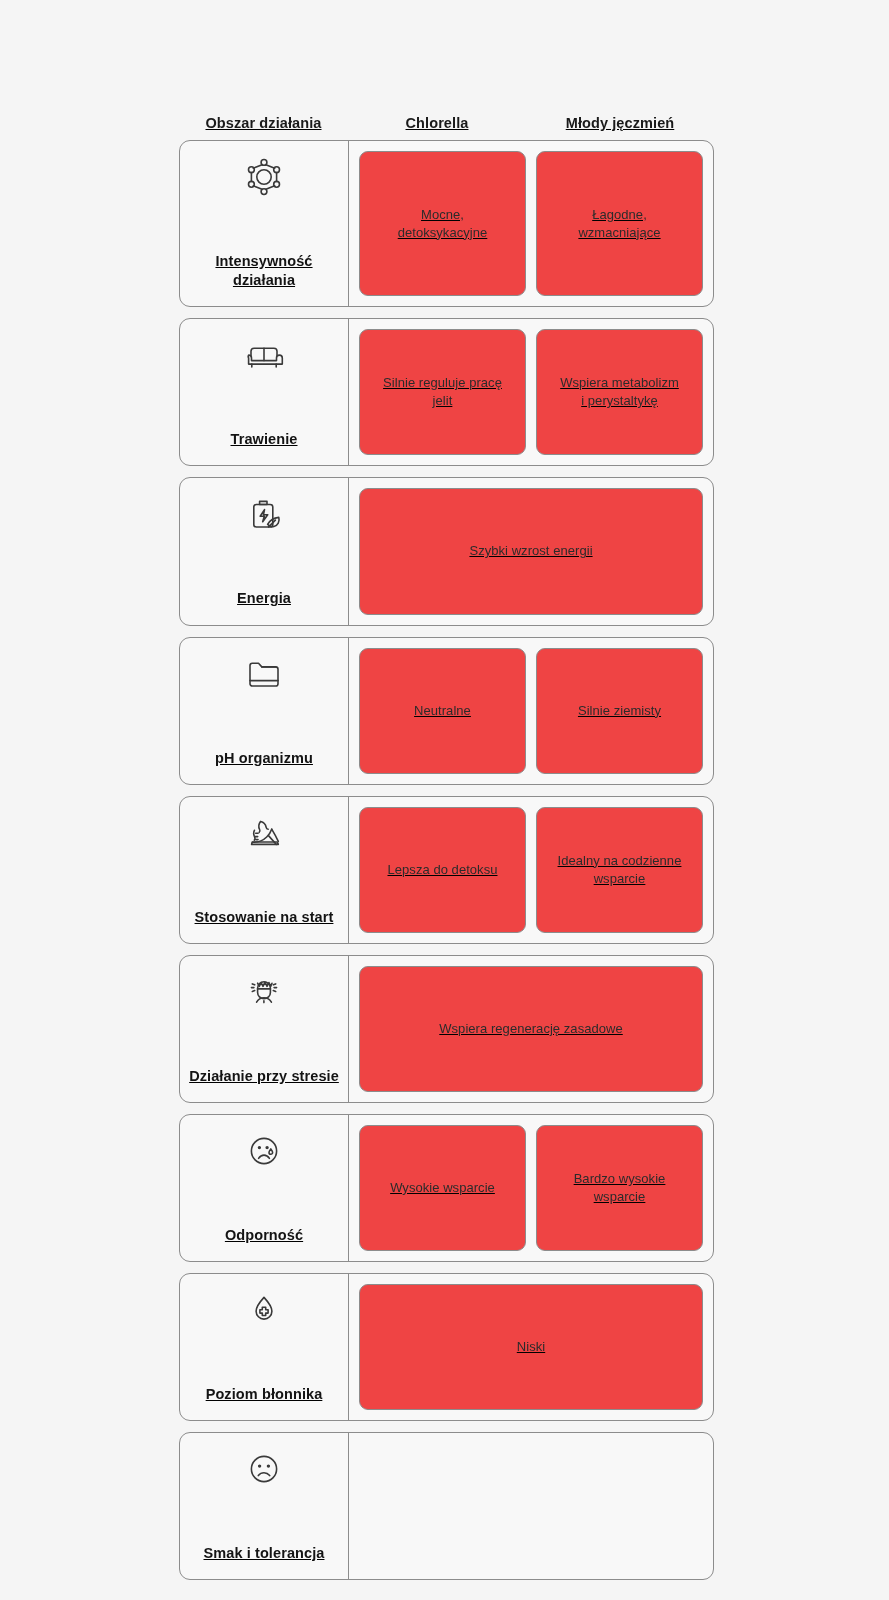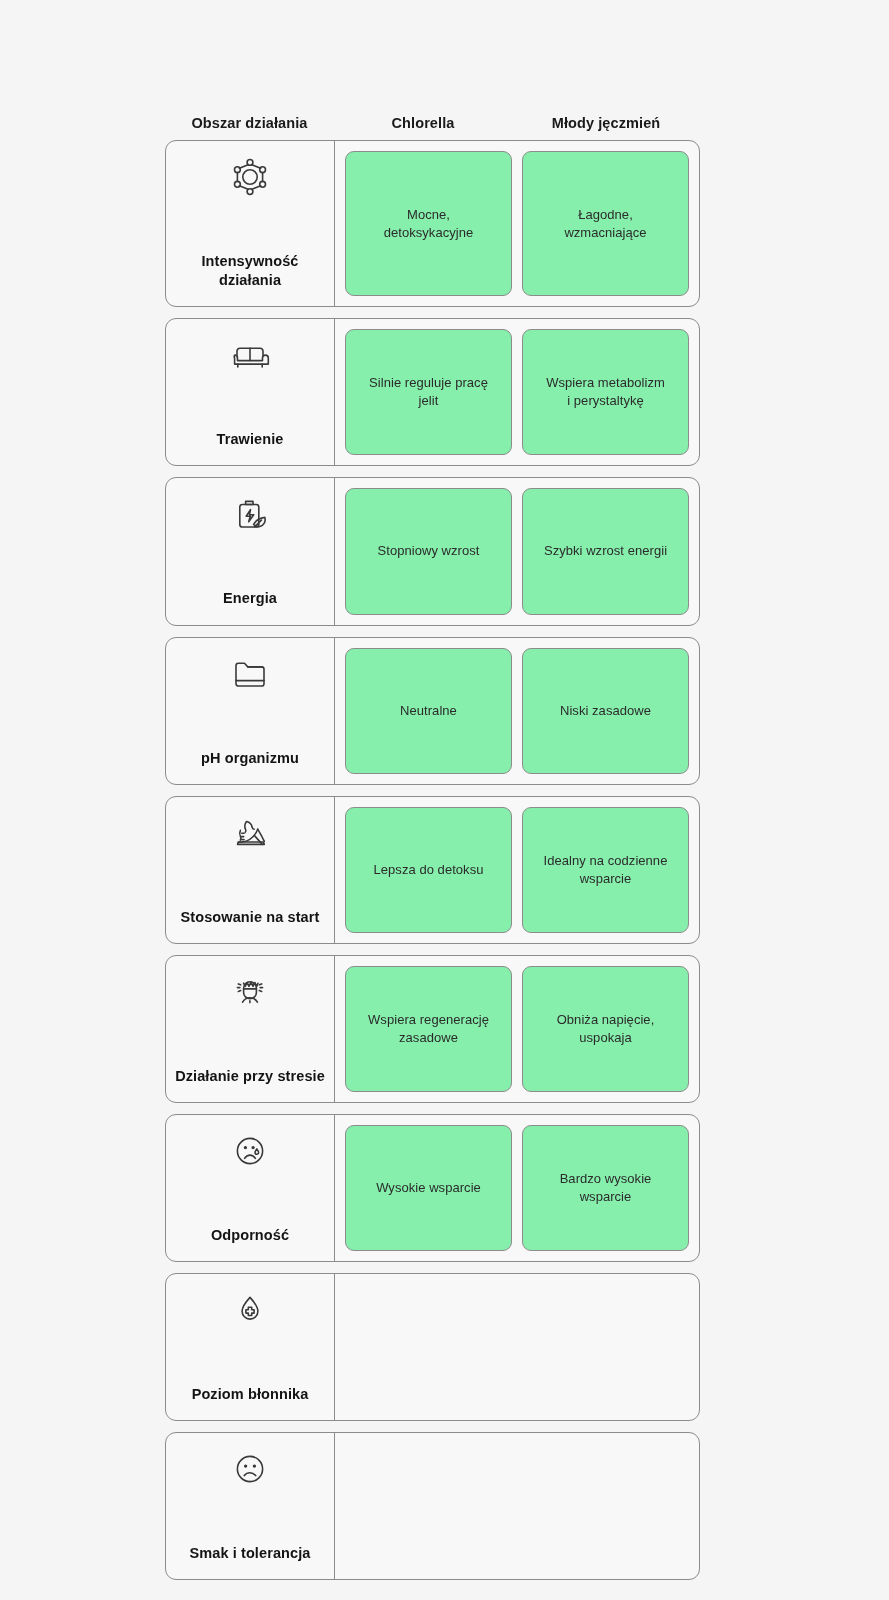--- a/index.html
+++ b/index.html
@@ -17,23 +17,24 @@
   }
 
   .page {
     position: relative;
     width: 889px;
     height: 1600px;
   }
 
   .table-wrap {
     position: absolute;
-    left: 165px;
+    left: 179px;
     top: 100px;
     width: 535px;
+    text-decoration: underline;
   }
 
   
   .header-row {
     display: flex;
     align-items: flex-end;
     height: 32px;
     padding: 0;
     box-sizing: border-box;
   }
@@ -106,21 +107,21 @@
     display: flex;
     align-items: stretch;
     padding: 10px 10px 10px 10px;
     gap: 10px;
     box-sizing: border-box;
   }
   .value-cell {
     flex: 1 1 0;
     border: 1px solid #8c8c8c;
     border-radius: 9px;
-    background: #86efac;
+    background: #ef4444;
     display: flex;
     align-items: center;
     justify-content: center;
     text-align: center;
     padding: 10px 20px;
     box-sizing: border-box;
   }
   .value-text {
     font-size: 13px;
     color: #2b2b2b;
@@ -207,23 +208,20 @@
         <path d="M22.5 17.6 18.2 24.3h4.1l-1.6 5.4 5-7h-4.2z"></path>
         <path d="M36.8 25.4c1.2 4-1 8.1-4.9 9.1-2.5.6-5-.3-6.3-2.2 2.3-3.9 6.5-6.3 11.2-6.9z"></path>
         <path d="M33.4 28.1 26.6 34.9"></path>
       </g>
     </svg>
             </div>
             <div class="label-text">Energia</div>
           </div>
           <div class="values">
             <div class="value-cell">
-              <span class="value-text">Stopniowy wzrost</span>
-            </div>
-            <div class="value-cell">
               <span class="value-text">Szybki wzrost energii</span>
             </div>
           </div>
         </div>
         <div class="row">
           <div class="label-cell">
             <div class="icon-box">
               <svg viewBox="0 0 44 44">
       <g fill="none" stroke="#3a3a3a" stroke-width="1.6" stroke-linecap="round" stroke-linejoin="round">
         <path d="M8 13.6a2.3 2.3 0 0 1 2.3-2.3h6.2l3.3 3.6h13.9a2.3 2.3 0 0 1 2.3 2.3v14.5a2.3 2.3 0 0 1-2.3 2.3H10.3A2.3 2.3 0 0 1 8 31.7z"></path>
@@ -232,21 +230,21 @@
       </g>
     </svg>
             </div>
             <div class="label-text">pH organizmu</div>
           </div>
           <div class="values">
             <div class="value-cell">
               <span class="value-text">Neutralne</span>
             </div>
             <div class="value-cell">
-              <span class="value-text">Niski zasadowe</span>
+              <span class="value-text">Silnie ziemisty</span>
             </div>
           </div>
         </div>
         <div class="row">
           <div class="label-cell">
             <div class="icon-box">
               <svg viewBox="0 0 44 44">
       <g fill="none" stroke="#3a3a3a" stroke-width="1.6" stroke-linecap="round" stroke-linejoin="round">
         <path d="M18.6 10.5c-1.9 2.3-2.3 5.3-1 8 .6 1.2.5 2.1-.4 2.8"></path>
         <path d="M18.6 10.5c3.1.6 5 2.6 5.6 5.9.2 1.2.9 1.8 2 1.9"></path>
@@ -290,23 +288,20 @@
         <path d="M33.7 21.4l-2.4-.9"></path>
       </g>
     </svg>
             </div>
             <div class="label-text">Działanie przy stresie</div>
           </div>
           <div class="values">
             <div class="value-cell">
               <span class="value-text">Wspiera regenerację zasadowe</span>
             </div>
-            <div class="value-cell">
-              <span class="value-text">Obniża napięcie, uspokaja</span>
-            </div>
           </div>
         </div>
         <div class="row">
           <div class="label-cell">
             <div class="icon-box">
               <svg viewBox="0 0 44 44">
       <g fill="none" stroke="#3a3a3a" stroke-width="1.6" stroke-linecap="round" stroke-linejoin="round">
         <circle cx="22" cy="22" r="12.6"></circle>
         <circle cx="17.4" cy="18.6" r="0.9" fill="#3a3a3a"></circle>
         <circle cx="25.1" cy="18.6" r="0.9" fill="#3a3a3a"></circle>
@@ -332,20 +327,23 @@
               <svg viewBox="0 0 44 44">
       <g fill="none" stroke="#3a3a3a" stroke-width="1.6" stroke-linecap="round" stroke-linejoin="round">
         <path d="M22 9.4c5.2 5.7 7.9 10.3 7.9 13.8A7.9 7.9 0 0 1 22 31.1a7.9 7.9 0 0 1-7.9-7.9c0-3.5 2.7-8.1 7.9-13.8z"></path>
         <path d="M20.3 19.3h3.4v2.4h2.4v3.4h-2.4v2.4h-3.4v-2.4h-2.4v-3.4h2.4z"></path>
       </g>
     </svg>
             </div>
             <div class="label-text">Poziom błonnika</div>
           </div>
           <div class="values">
+            <div class="value-cell">
+              <span class="value-text">Niski</span>
+            </div>
           </div>
         </div>
         <div class="row">
           <div class="label-cell">
             <div class="icon-box">
               <svg viewBox="0 0 44 44">
       <g fill="none" stroke="#3a3a3a" stroke-width="1.6" stroke-linecap="round" stroke-linejoin="round">
         <circle cx="22" cy="22" r="12.6"></circle>
         <circle cx="17.6" cy="19.1" r="0.9" fill="#3a3a3a"></circle>
         <circle cx="26.4" cy="19.1" r="0.9" fill="#3a3a3a"></circle>

